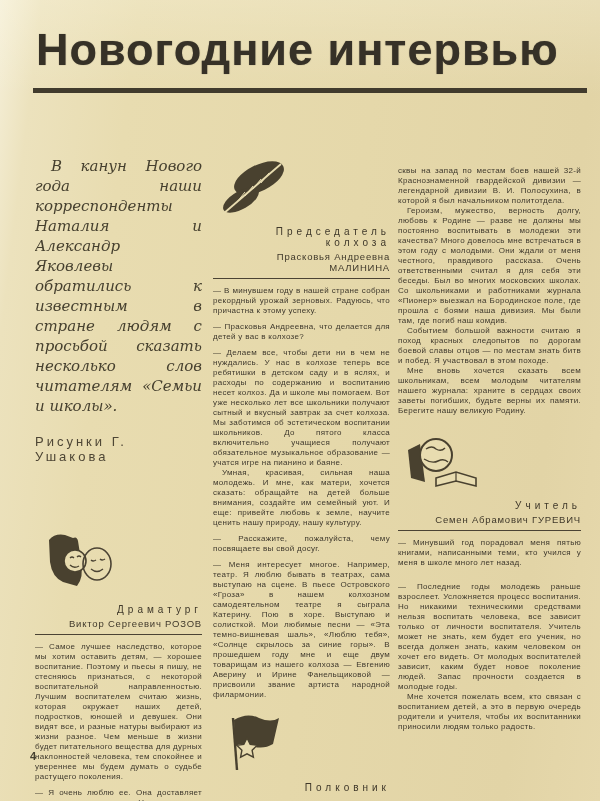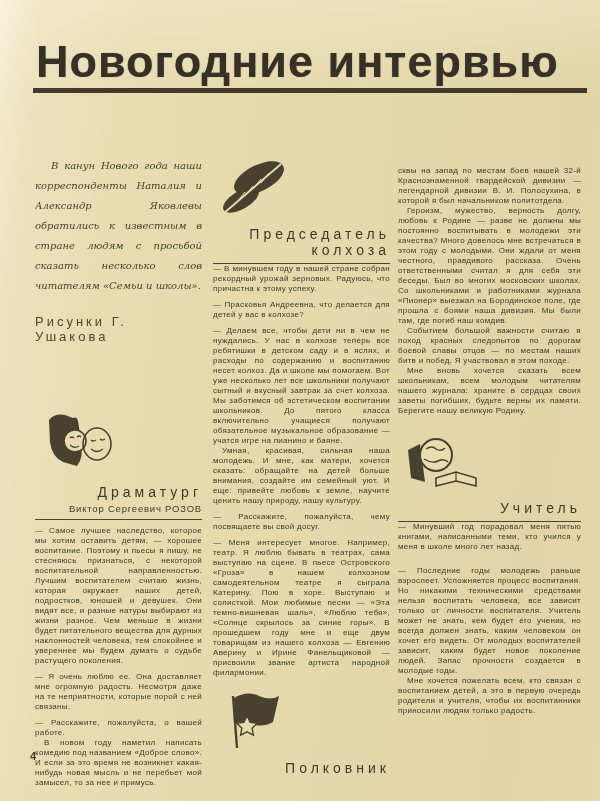--- a/index.html
+++ b/index.html
@@ -7,55 +7,55 @@
     position:relative;
     width:600px;height:801px;
     overflow:hidden;
     background:
       linear-gradient(180deg, rgba(255,252,235,.25) 0%, rgba(0,0,0,0) 12%),
       linear-gradient(97deg, #f5efd8 0%, #ece2bd 6%, #e8dcb0 20%, #e5d8aa 55%, #e2d4a6 86%, #e6d8ac 100%);
     font-family:"Liberation Sans", sans-serif;
     color:#3e382c;
   }
   .headline{
-    position:absolute;left:36px;top:36px;width:552px;
+    position:absolute;left:36px;top:24px;width:552px;
     font-size:45px;font-weight:700;letter-spacing:1px;
     color:#363127;white-space:nowrap;
     text-shadow:0 0 1px rgba(52,46,35,.55);
   }
   .headline-rule{
     position:absolute;left:33px;top:88px;width:554px;height:5px;
     background:#413b2d;
   }
   .col{position:absolute;top:100px;height:701px;overflow:hidden;}
   .col-left{left:35px;width:167px;}
   .col-mid{left:213px;width:177px;}
   .col-right{left:398px;width:183px;}
 
   .intro{
     margin-top:56px;
     font-family:"DejaVu Serif", serif;font-style:italic;
-    font-size:10px;line-height:20px;color:#46402f;
+    font-size:15px;line-height:20px;color:#46402f;
     text-align:justify;text-indent:16px;
   }
   .credit{
     margin-top:18px;font-size:13px;letter-spacing:3px;color:#4e4635;
   }
   .sec-icon{display:block;}
   .icon-masks{margin-top:68px;margin-left:2px;}
   .icon-wheat{margin-top:58px;margin-left:2px;}
   .icon-flag{margin-top:10px;margin-left:4px;}
   .icon-globe{margin-top:16px;margin-left:2px;}
 
   .sec-head{text-align:right;margin-top:6px;color:#3f382a;}
-  .sec-role{font-size:14px;letter-spacing:4px;}
+  .sec-role{font-size:10px;letter-spacing:4px;}
   .sec-name{font-size:9.5px;letter-spacing:.8px;margin-top:3px;}
   .sec-rule{border:0;border-top:1.6px solid #4b4334;margin:5px 0 0 0;}
 
-  .bodytext{}
+  .bodytext{margin-top:7px;}
   .bodytext p{
     margin:0;font-size:8px;line-height:10px;letter-spacing:.3px;
     text-align:justify;color:#3e382c;
   }
   .bodytext p.q{margin-top:6px;}
   .bodytext p.qq{margin-top:14px;}
   .bodytext p.cont{text-indent:9px;}
   .bodytext p.first{margin-top:0;}
 
   .page-number{
@@ -104,20 +104,21 @@
       <svg width="80" height="58" viewBox="0 0 80 58">
         <ellipse cx="44" cy="20" rx="27" ry="13" transform="rotate(-26 44 20)" fill="#49412f"></ellipse>
         <ellipse cx="26" cy="42" rx="20" ry="9" transform="rotate(-30 26 42)" fill="#49412f"></ellipse>
         <path d="M8 56 L66 6" stroke="#e8dcb0" stroke-width="1.8" fill="none"></path>
         <path d="M22 44 l8 -10 M30 38 l8 -10 M38 31 l8 -10 M46 25 l8 -10" stroke="#e8dcb0" stroke-width="1" fill="none"></path>
       </svg>
     </span>
 
     <div class="sec-head">
       <div class="sec-role">Председатель колхоза</div>
+      <div class="sec-name">Прасковья Андреевна МАЛИНИНА</div>
       <hr class="sec-rule">
     </div>
 
     <div class="bodytext">
       <p class="q first">— В минувшем году в нашей стране собран рекордный урожай зерновых. Радуюсь, что причастна к этому успеху.</p>
       <p class="q">— Прасковья Андреевна, что делается для детей у вас в колхозе?</p>
       <p class="q">— Делаем все, чтобы дети ни в чем не нуждались. У нас в колхозе теперь все ребятишки в детском саду и в яслях, и расходы по содержанию и воспитанию несет колхоз. Да и школе мы помогаем. Вот уже несколько лет все школьники получают сытный и вкусный завтрак за счет колхоза. Мы заботимся об эстетическом воспитании школьников. До пятого класса включительно учащиеся получают обязательное музыкальное образование — учатся игре на пианино и баяне.</p>
       <p class="cont">Умная, красивая, сильная наша молодежь. И мне, как матери, хочется сказать: обращайте на детей больше внимания, создайте им семейный уют. И еще: привейте любовь к земле, научите ценить нашу природу, нашу культуру.</p>
       <p class="q">— Расскажите, пожалуйста, чему посвящаете вы свой досуг.</p>
       <p class="q">— Меня интересует многое. Например, театр. Я люблю бывать в театрах, сама выступаю на сцене. В пьесе Островского «Гроза» в нашем колхозном самодеятельном театре я сыграла Катерину. Пою в хоре. Выступаю и солисткой. Мои любимые песни — «Эта темно-вишневая шаль», «Люблю тебя», «Солнце скрылось за синие горы». В прошедшем году мне и еще двум товарищам из нашего колхоза — Евгению Аверину и Ирине Фанельщиковой — присвоили звание артиста народной филармонии.</p>
@@ -135,36 +136,37 @@
       <div class="sec-role">Полковник</div>
 
     </div>
 
   </div>
 
   <div class="col col-right">
     <div class="bodytext" style="margin-top:66px">
       <p class="first">сквы на запад по местам боев нашей 32-й Краснознаменной гвардейской дивизии — легендарной дивизии В. И. Полосухина, в которой я был начальником политотдела.</p>
       <p class="cont">Героизм, мужество, верность долгу, любовь к Родине — разве не должны мы постоянно воспитывать в молодежи эти качества? Много довелось мне встречаться в этом году с молодыми. Они ждали от меня честного, правдивого рассказа. Очень ответственными считал я для себя эти беседы. Был во многих московских школах. Со школьниками и работниками журнала «Пионер» выезжал на Бородинское поле, где прошла с боями наша дивизия. Мы были там, где погиб наш комдив.</p>
-      <p class="cont">Событием большой важности считаю я поход красных следопытов по дорогам боевой славы отцов — по местам наших битв и побед. Я участвовал в этом походе.</p>
+      <p class="cont">Событием большой важности считаю я поход красных следопытов по дорогам боевой славы отцов — по местам знать битв и побед. Я участвовал в этом походе.</p>
       <p class="cont">Мне вновь хочется сказать всем школьникам, всем молодым читателям нашего журнала: храните в сердцах своих заветы погибших, будьте верны их памяти. Берегите нашу великую Родину.</p>
     </div>
 
     <span class="sec-icon icon-globe">
       <svg width="82" height="58" viewBox="0 0 82 58">
         <path d="M8 18 L20 12 L25 50 L11 46 Z" fill="#49412f"></path>
         <circle cx="36" cy="23" r="16" fill="#e8dcb0" stroke="#49412f" stroke-width="2"></circle>
         <path d="M26 17 q6 -4 10 0 q5 3 9 -1 M24 27 q8 5 14 2 q6 -3 10 1" fill="none" stroke="#49412f" stroke-width="1.4"></path>
         <path d="M36 46 L56 40 L76 46 L76 54 L56 49 L36 54 Z" fill="#e8dcb0" stroke="#49412f" stroke-width="1.6"></path>
         <path d="M56 40 L56 49" stroke="#49412f" stroke-width="1.2"></path>
       </svg>
     </span>
 
     <div class="sec-head">
       <div class="sec-role">Учитель</div>
+      <div class="sec-name">Семен Абрамович ГУРЕВИЧ</div>
       <hr class="sec-rule">
     </div>
 
     <div class="bodytext">
       <p class="q first">— Минувший год порадовал меня пятью книгами, написанными теми, кто учился у меня в школе много лет назад.</p>
       <p class="qq">— Последние годы молодежь раньше взрослеет. Усложняется процесс воспитания. Но никакими техническими средствами нельзя воспитать человека, все зависит только от личности воспитателя. Учитель может не знать, кем будет его ученик, но всегда должен знать, каким человеком он хочет его видеть. От молодых воспитателей зависит, каким будет новое поколение людей. Запас прочности создается в молодые годы.</p>
       <p class="cont">Мне хочется пожелать всем, кто связан с воспитанием детей, а это в первую очередь родители и учителя, чтобы их воспитанники приносили людям только радость.</p>
     </div>
   </div>
 

